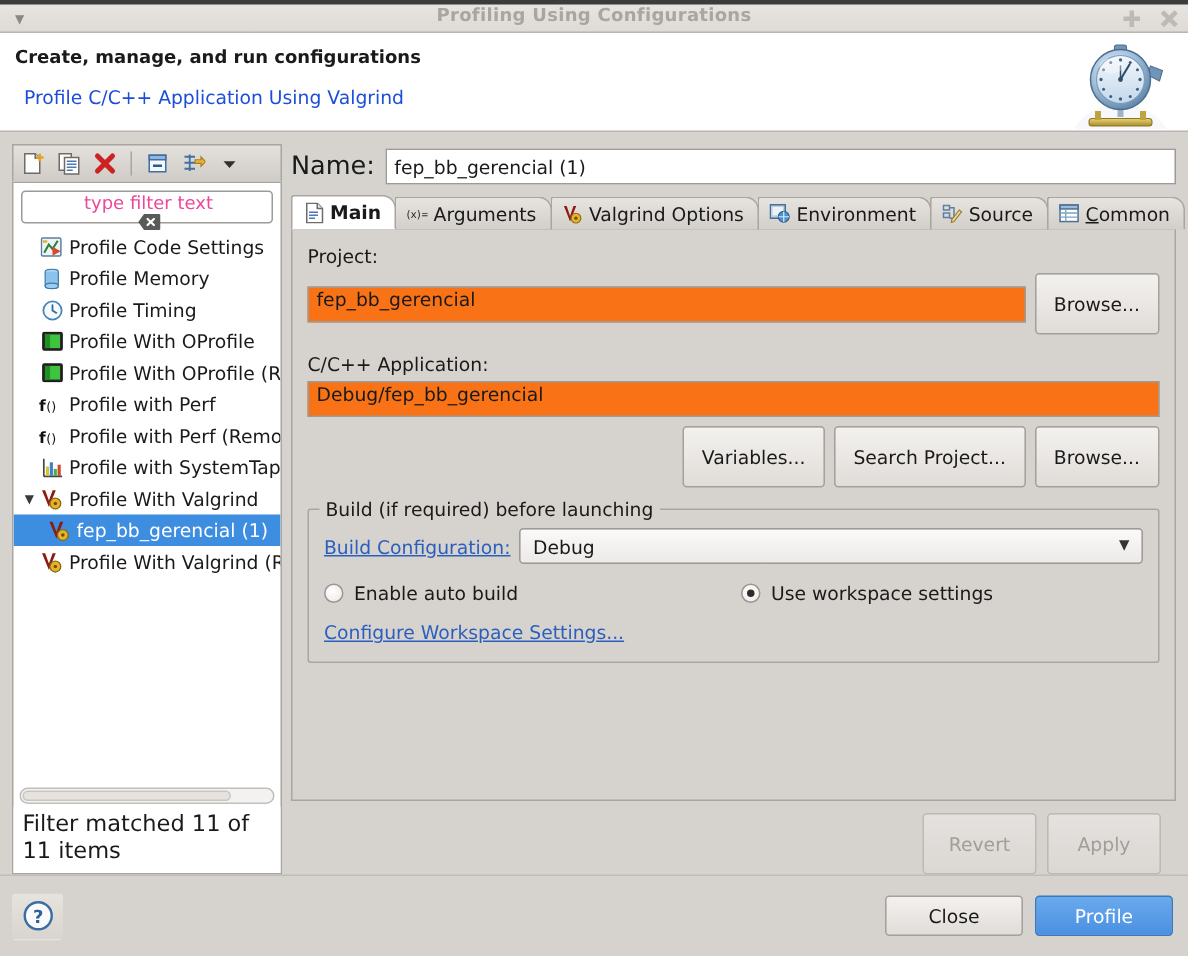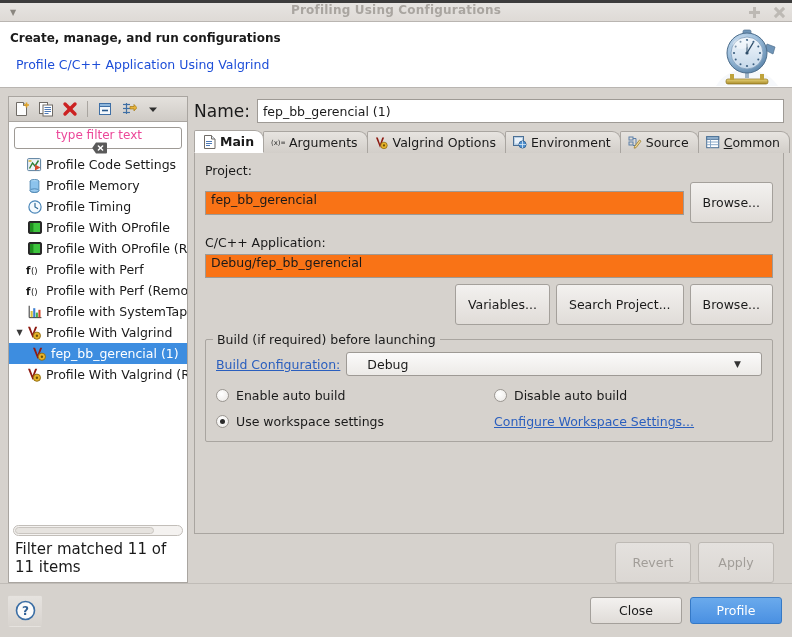--- a/index.html
+++ b/index.html
@@ -272,21 +272,21 @@
   .link {
     color: #2b5fbe; text-decoration: underline; cursor: pointer;
     font-size: 12.5px;
   }
   .combo {
     flex: 1 1 auto; height: 24px;
     border: 1px solid #9e9a95;
     border-radius: 3px;
     background: linear-gradient(to bottom,#fbfafa,#eceae7);
     display: flex; align-items: center;
-    padding: 0 20px; font-size: 12.5px;
+    padding: 0 8px; font-size: 12.5px;
     cursor: pointer;
   }
   .combo-arrow {
     margin-left: auto; font-size: 9px; color: #333;
   }
   .radio-grid {
     margin-top: 12px;
     display: grid;
     grid-template-columns: 278px 1fr;
     row-gap: 11px; align-items: center;
@@ -721,24 +721,20 @@
               <span class="combo-arrow">▼</span>
             </div>
           </div>
 
           <div class="radio-grid">
             <div class="radio-item">
               <span class="radio"></span>
               <span>Enable auto build</span>
             </div>
             <div class="radio-item">
-              <span class="radio"></span>
-              <span>Disable auto build</span>
-            </div>
-            <div class="radio-item">
               <span class="radio checked"></span>
               <span>Use workspace settings</span>
             </div>
             <div>
               <span class="link">Configure Workspace Settings...</span>
             </div>
           </div>
         </div>
       </div>
 

